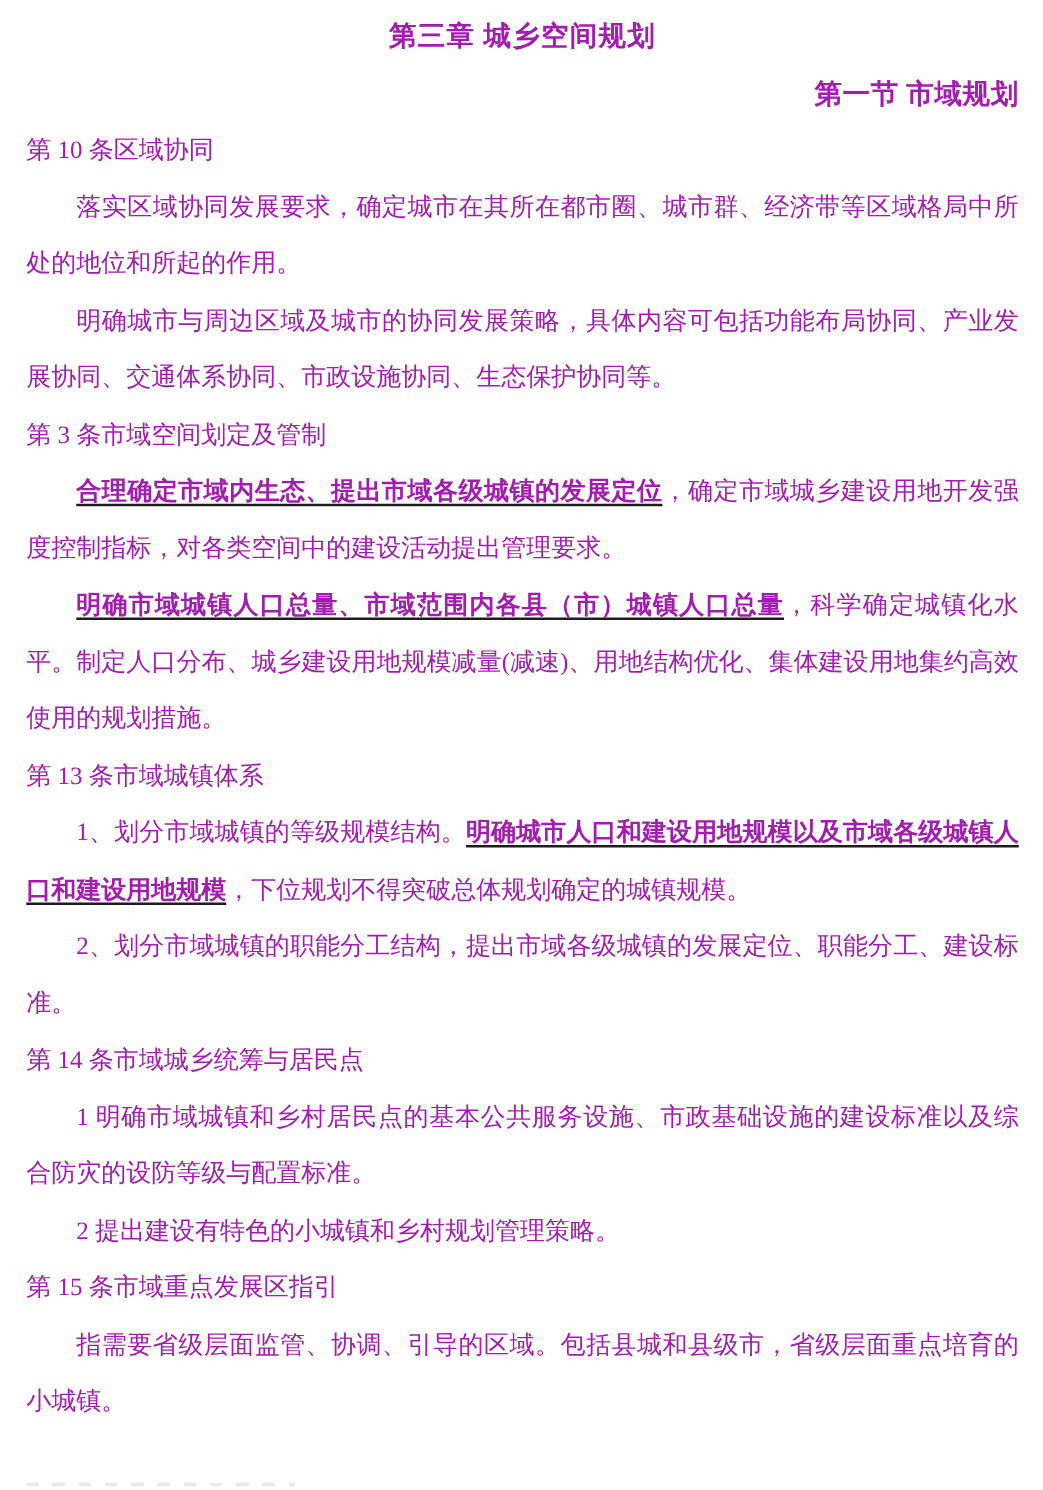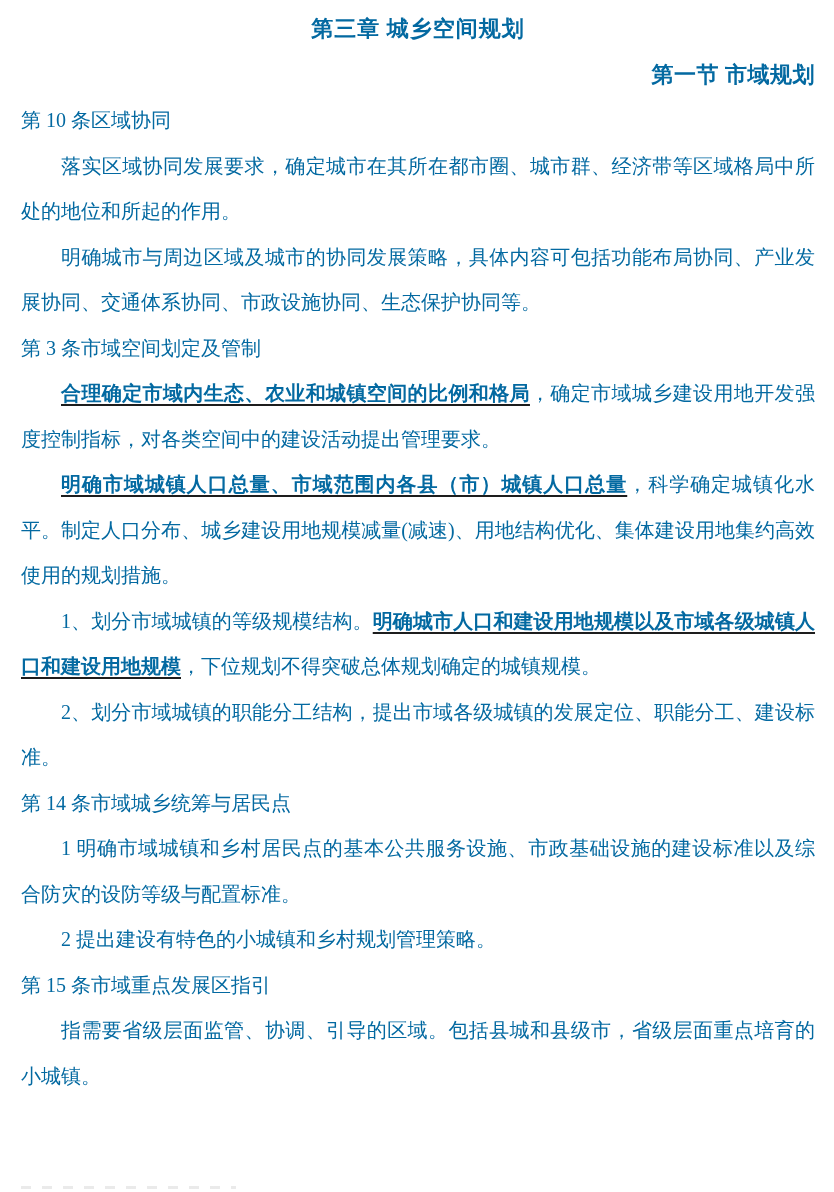--- a/index.html
+++ b/index.html
@@ -72,30 +72,31 @@
       90deg,
       #d9d9d9 0px, #d9d9d9 10px,
       transparent 10px, transparent 21px
     );
     opacity: 0.55;
   }
 </style>
 </head>
 <body>
 
-<div class="page" style="color: #0369a1; background: rgb(255, 255, 255);">
+<div class="page" style="color: #a21caf; background: rgb(255, 255, 255);">
   <h1 class="chapter-title">第三章  城乡空间规划</h1>
   <h2 class="section-title">第一节  市域规划</h2>
   <div class="doc-body">
       <p class="article"><span class="run-normal">第 10 条区域协同</span></p>
       <p class="paragraph"><span class="run-normal">落实区域协同发展要求，确定城市在其所在都市圈、城市群、经济带等区域格局中所处的地位和所起的作用。</span></p>
       <p class="paragraph"><span class="run-normal">明确城市与周边区域及城市的协同发展策略，具体内容可包括功能布局协同、产业发展协同、交通体系协同、市政设施协同、生态保护协同等。</span></p>
       <p class="article"><span class="run-normal">第 3 条市域空间划定及管制</span></p>
-      <p class="paragraph"><span class="run-bold-underline">合理确定市域内生态、农业和城镇空间的比例和格局</span><span class="run-normal">，确定市域城乡建设用地开发强度控制指标，对各类空间中的建设活动提出管理要求。</span></p>
+      <p class="paragraph"><span class="run-bold-underline">合理确定市域内生态、提出市域各级城镇的发展定位</span><span class="run-normal">，确定市域城乡建设用地开发强度控制指标，对各类空间中的建设活动提出管理要求。</span></p>
       <p class="paragraph"><span class="run-bold-underline">明确市域城镇人口总量、市域范围内各县（市）城镇人口总量</span><span class="run-normal">，科学确定城镇化水平。制定人口分布、城乡建设用地规模减量(减速)、用地结构优化、集体建设用地集约高效使用的规划措施。</span></p>
+      <p class="article"><span class="run-normal">第 13 条市域城镇体系</span></p>
       <p class="paragraph"><span class="run-normal">1、划分市域城镇的等级规模结构。</span><span class="run-bold-underline">明确城市人口和建设用地规模以及市域各级城镇人口和建设用地规模</span><span class="run-normal">，下位规划不得突破总体规划确定的城镇规模。</span></p>
       <p class="paragraph"><span class="run-normal">2、划分市域城镇的职能分工结构，提出市域各级城镇的发展定位、职能分工、建设标准。</span></p>
       <p class="article"><span class="run-normal">第 14 条市域城乡统筹与居民点</span></p>
       <p class="paragraph"><span class="run-normal">1 明确市域城镇和乡村居民点的基本公共服务设施、市政基础设施的建设标准以及综合防灾的设防等级与配置标准。</span></p>
       <p class="paragraph"><span class="run-normal">2 提出建设有特色的小城镇和乡村规划管理策略。</span></p>
       <p class="article"><span class="run-normal">第 15 条市域重点发展区指引</span></p>
       <p class="paragraph"><span class="run-normal">指需要省级层面监管、协调、引导的区域。包括县城和县级市，省级层面重点培育的小城镇。</span></p>
     </div>
   <div class="clipped-next-line"></div>
 </div>

